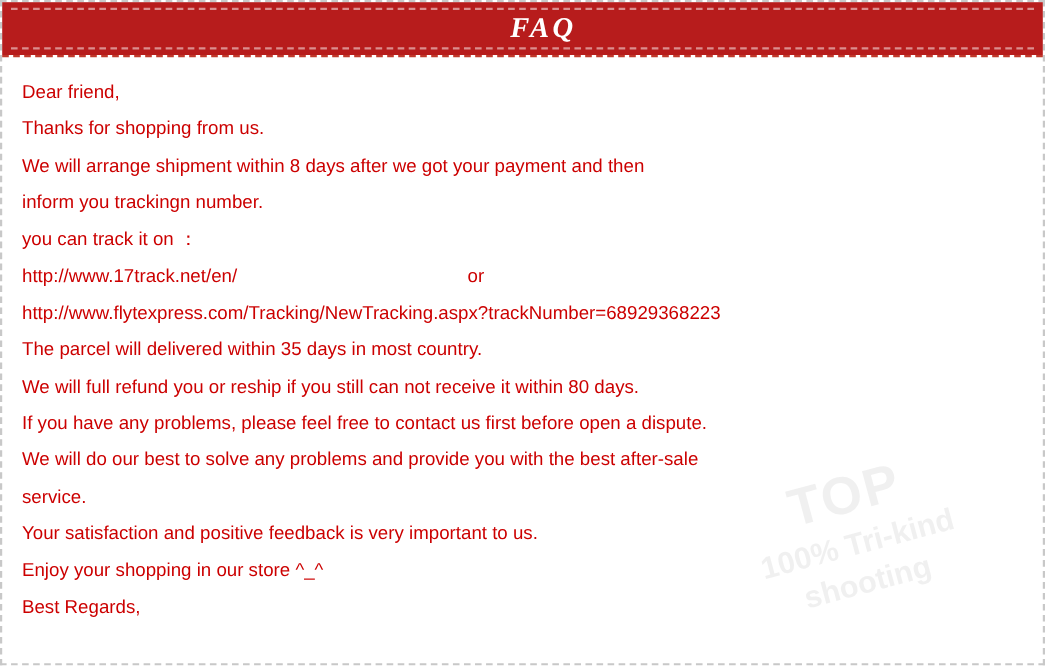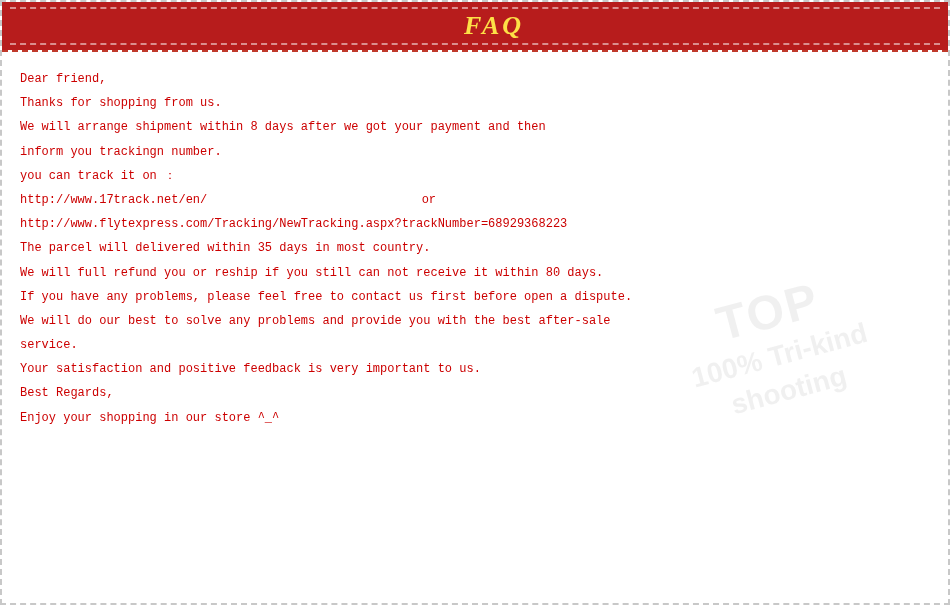--- a/index.html
+++ b/index.html
@@ -45,21 +45,21 @@
 
     .header-bar::before {
       top: 5px;
     }
 
     .header-bar::after {
       bottom: 5px;
     }
 
     .faq-title {
-      color: #fde047;
+      color: #ffffff;
       font-size: 26px;
       font-family: 'Times New Roman', serif;
       font-style: italic;
       font-weight: bold;
       letter-spacing: 3px;
       margin-left: 38px;
     }
 
     .dashed-divider {
       width: 100%;
@@ -68,22 +68,22 @@
       margin: 0;
     }
 
     .content-area {
       padding: 16px 18px 10px 18px;
       position: relative;
     }
 
     .content-text {
       color: #cc0000;
-      font-family: Liberation Mono, monospace;
-      font-size: 12px;
+      font-family: Liberation Sans, sans-serif;
+      font-size: 17px;
       line-height: 1.85;
     }
 
     .content-text p {
       color: #cc0000;
       margin-bottom: 2px;
     }
 
     .watermark {
       position: absolute;
@@ -136,22 +136,22 @@
         <span style="display:inline-block; width: 200px;"></span>
         <span>or</span>
       </p>
       <p>http://www.flytexpress.com/Tracking/NewTracking.aspx?trackNumber=68929368223</p>
       <p>The parcel will delivered within 35 days in most country.</p>
       <p>We will full refund you or reship if you still can not receive it within 80 days.</p>
       <p>If you have any problems, please feel free to contact us first before open a dispute.</p>
       <p>We will do our best to solve any problems and provide you with the best after-sale</p>
       <p>service.</p>
       <p>Your satisfaction and positive feedback is very important to us.</p>
+      <p>Enjoy your shopping in our store ^_^</p>
       <p>Best Regards,</p>
-      <p>Enjoy your shopping in our store ^_^</p>
     </div>
 
     <div class="watermark">
       <div class="watermark-top">TOP</div>
       <div class="watermark-bottom">100% Tri-kind<br>shooting</div>
     </div>
 
   </div>
 
 </div>

